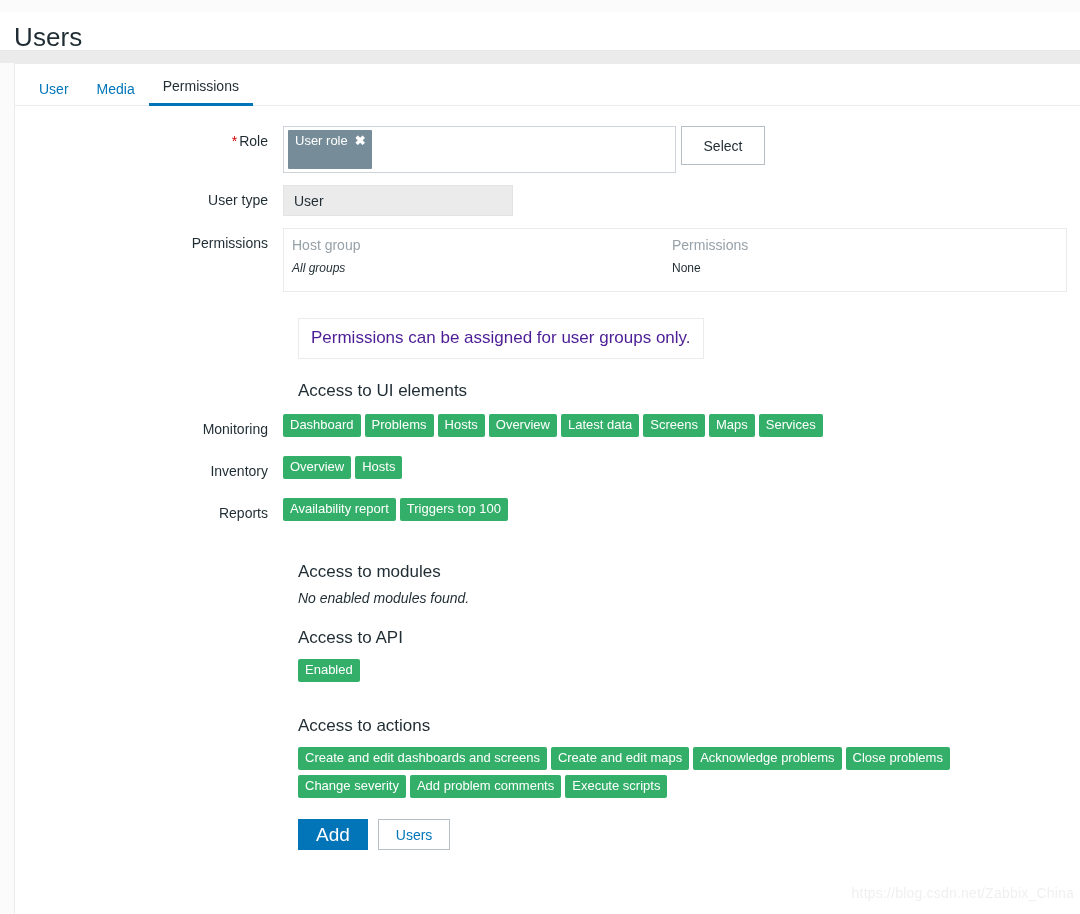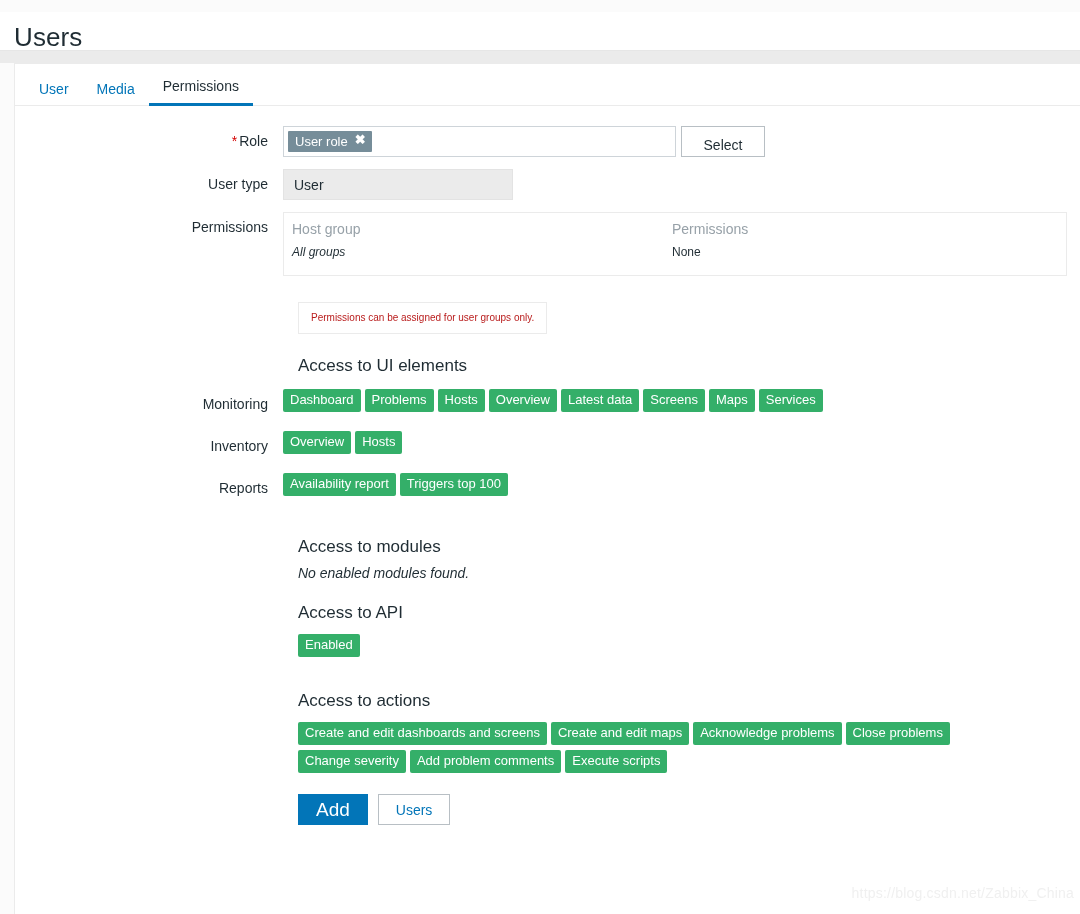--- a/index.html
+++ b/index.html
@@ -62,26 +62,26 @@
 
   
   .multiselect-wrap { display: flex; align-items: flex-start; }
   .multiselect {
     width: 393px; min-height: 31px; border: 1px solid #ced4d9;
     background: #fff; padding: 3px 4px; display: flex; flex-wrap: wrap;
     align-items: center; gap: 3px;
   }
   .chip {
     background: #768d99; color: #ffffff; font-size: 13px;
-    padding: 2px 6px 2px 7px; display: inline-flex; gap: 7px;
+    padding: 2px 6px 20px 7px; display: inline-flex; align-items: center; gap: 7px;
     line-height: 17px; border-radius: 1px;
   }
   .chip-x { font-size: 13px; font-weight: bold; cursor: pointer; line-height: 1; }
   .btn-select {
-    margin-left: 5px; height: 31px; min-width: 84px;
+    margin-left: 5px; height: 39px; min-width: 84px;
     border: 1px solid #b8bfc4; background: #fff; color: #1f2c33;
     font-size: 14px; cursor: pointer; font-family: "Liberation Sans", sans-serif;
     padding: 10px 14px;
   }
 
   
   .readonly-field {
     width: 230px; height: 31px; background: #ebebeb; border: 1px solid #e3e3e3;
     font-size: 14px; color: #1f2c33; display: flex; align-items: center;
     padding-left: 10px;
@@ -97,21 +97,21 @@
     font-size: 14px; color: #97a1a8; padding: 8px 0 6px 0;
   }
   .perm-td { font-size: 12px; color: #1f2c33; padding: 2px 1px 4px 0; }
   .perm-td.italic { font-style: italic; }
   .col-a { width: 380px; }
   .col-b { width: 380px; }
 
   
   .info-box {
     display: inline-block; border: 1px solid #ebebeb; background: #fff;
-    padding: 9px 12px 10px 12px; font-size: 10px; color: #b91c1c;
+    padding: 9px 12px 10px 12px; font-size: 17px; color: #4c1d95;
   }
 
   
   .section-h {
     font-size: 17px; color: #1f2c33; margin: 0; font-weight: normal;
     padding: 0;
   }
   .italic-note { font-size: 14px; color: #1f2c33; font-style: italic; }
 
   

